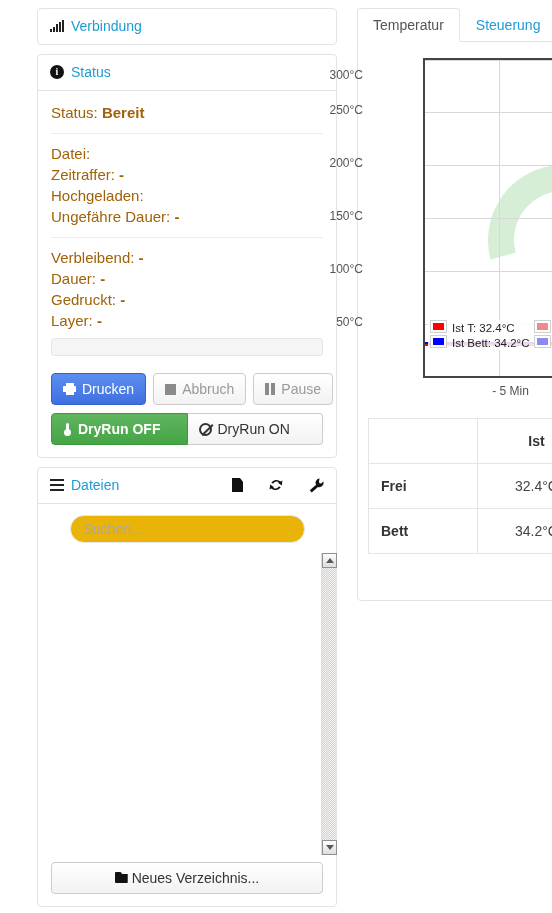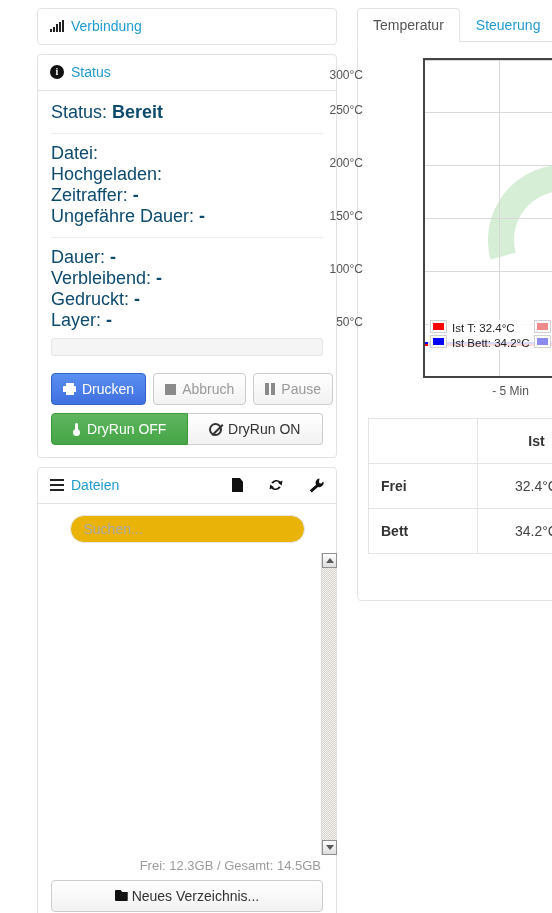--- a/index.html
+++ b/index.html
@@ -57,21 +57,21 @@
     display:inline-block; width:14px; height:14px; border-radius:50%;
     background:#111; color:#fff; font-size:10px; font-weight:bold;
     line-height:14px; text-align:center; font-family:"Liberation Serif", serif;
   }
   .ico-list { display:inline-block; width:14px; height:12px; position:relative; }
   .ico-list i { position:absolute; left:0; width:14px; height:2px; background:#222; }
   .ico-list i:nth-child(1){ top:0; }
   .ico-list i:nth-child(2){ top:5px; }
   .ico-list i:nth-child(3){ top:10px; }
 
-  .status-line { font-size: 18px; line-height: 21px; color: #0c4a6e; }
+  .status-line { font-size: 15px; line-height: 21px; color: #a16207; }
   .status-line b { font-weight: bold; }
   .hr { border-top: 1px solid #ececec; margin: 10px 0 9px 0; }
   .dash { font-weight: bold; }
 
   .progbar {
     height: 18px; background: #f5f5f5; border: 1px solid #e6e6e6;
     border-radius: 3px; margin-top: 7px;
   }
 
   .btnrow { margin-top: 17px; display: flex; gap: 7px; }
@@ -79,38 +79,37 @@
     border: 1px solid #cccccc;
     border-radius: 4px;
     padding: 6px 11px;
     font-size: 14px;
     line-height: 18px;
     background: linear-gradient(#ffffff,#f2f2f2);
     color: #333;
     cursor: pointer;
     display: inline-flex;
     align-items: center;
-    justify-content: center;
     gap: 6px;
     white-space: nowrap;
   }
   .btn-primary {
     background: linear-gradient(#5b8ff0,#3f6fe0);
     border-color: #3163c9;
     color: #ffffff;
   }
   .btn-disabled { color: #9a9a9a; }
   .btn-success {
     background: linear-gradient(#5fb65f,#45a445);
     border-color: #3c9a3c;
     color: #ffffff;
   }
   .grp { display: flex; margin-top: 8px; }
   .grp .btn { border-radius: 0; flex: 1; }
-  .grp .btn:first-child { border-radius: 4px 0 0 4px; }
+  .grp .btn:first-child { border-radius: 4px 0 0 4px; font-weight: bold; }
   .grp .btn:last-child { border-radius: 0 4px 4px 0; border-left: none; }
 
   .ico-print { display:inline-block; width:13px; height:12px; position:relative; }
   .ico-print .body{ position:absolute; left:0; top:3px; width:13px; height:6px; background:currentColor; border-radius:1px 1px 0 0;}
   .ico-print .top{ position:absolute; left:2.5px; top:0px; width:8px; height:3px; background:currentColor;}
   .ico-print .out{ position:absolute; left:2.5px; top:7px; width:8px; height:5px; background:currentColor; border:1px solid #fff;}
   .ico-pause { display:inline-block; width:10px; height:12px; position:relative; }
   .ico-pause i { position:absolute; top:0; width:4px; height:12px; background:#8a8a8a; }
   .ico-pause i:nth-child(1){ left:0; }
   .ico-pause i:nth-child(2){ left:6px; }
@@ -320,40 +319,40 @@
           <b>Bereit</b>
         </div>
 
         <div class="hr"></div>
 
         <div class="status-line">
           <span>Datei:</span>
           <span class="dash"></span>
         </div>
         <div class="status-line">
+          <span>Zeitraffer:</span>
+          <span class="dash">-</span>
+        </div>
+        <div class="status-line">
           <span>Hochgeladen:</span>
           <span class="dash"></span>
         </div>
         <div class="status-line">
-          <span>Zeitraffer:</span>
-          <span class="dash">-</span>
-        </div>
-        <div class="status-line">
           <span>Ungefähre Dauer:</span>
           <span class="dash">-</span>
         </div>
 
         <div class="hr"></div>
 
         <div class="status-line">
+          <span>Verbleibend:</span>
+          <span class="dash">-</span>
+        </div>
+        <div class="status-line">
           <span>Dauer:</span>
-          <span class="dash">-</span>
-        </div>
-        <div class="status-line">
-          <span>Verbleibend:</span>
           <span class="dash">-</span>
         </div>
         <div class="status-line">
           <span>Gedruckt:</span>
           <span class="dash">-</span>
         </div>
         <div class="status-line">
           <span>Layer:</span>
           <span class="dash">-</span>
         </div>
@@ -433,21 +432,20 @@
             <span class="sb-arrow up"></span>
           </div>
           <div class="sb-track"></div>
           <div class="sb-btn down">
             <span class="sb-arrow down"></span>
           </div>
         </div>
       </div>
 
       <div style="padding:0 13px 12px 13px;">
-        <div class="freespace">Frei: 12.3GB / Gesamt: 14.5GB</div>
         <button class="btn fullbtn">
           <span class="ico-folder"></span>
           <span>Neues Verzeichnis...</span>
         </button>
 
       </div>
     </div>
   </div>
 
   <div class="right-col">

